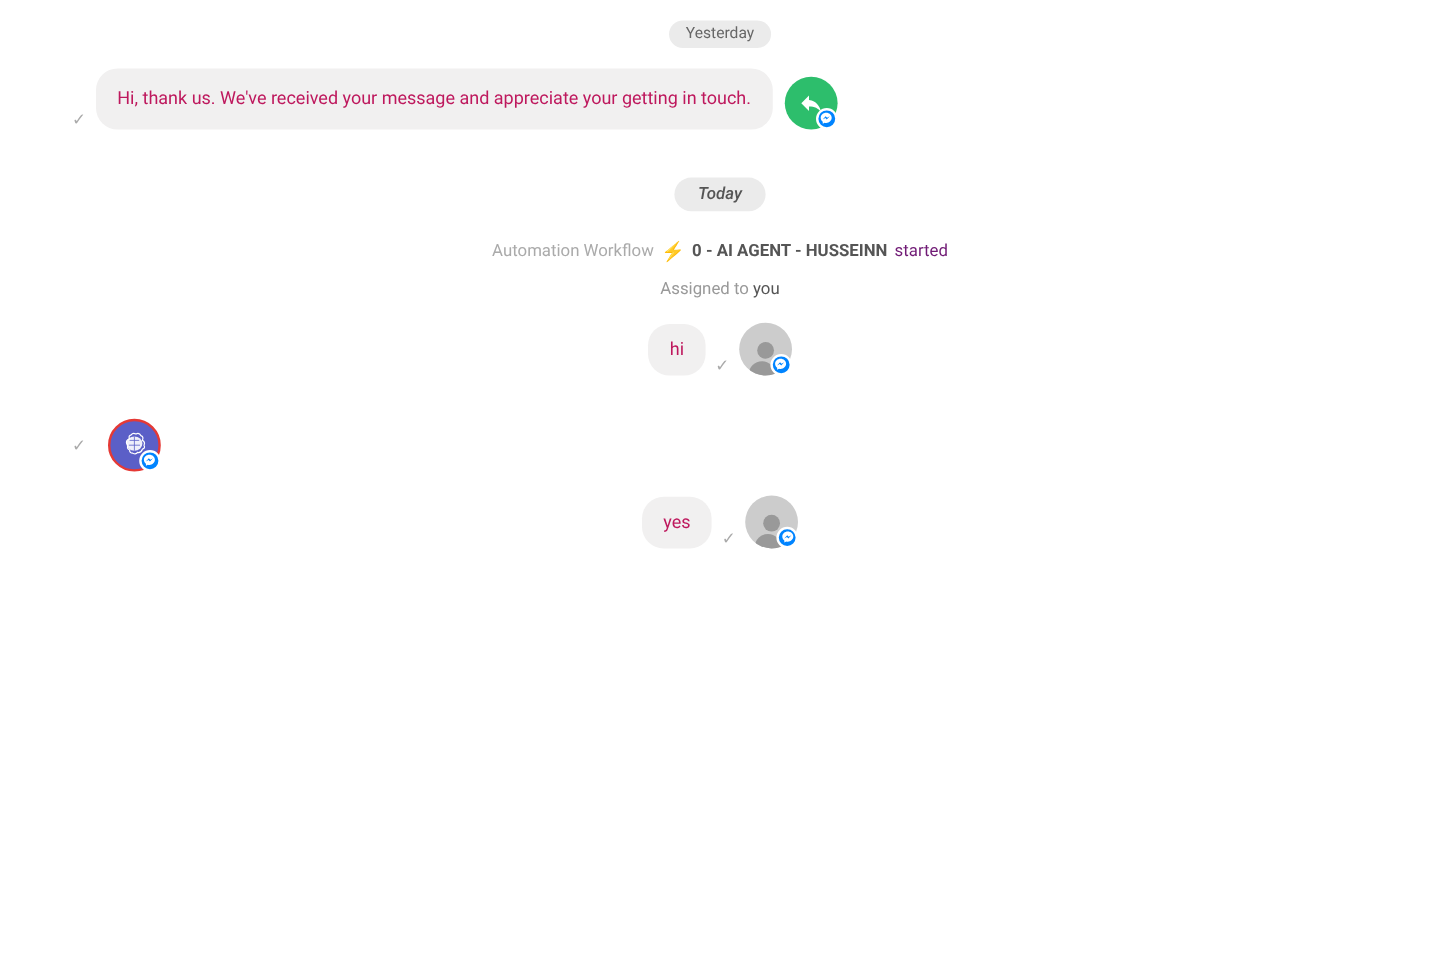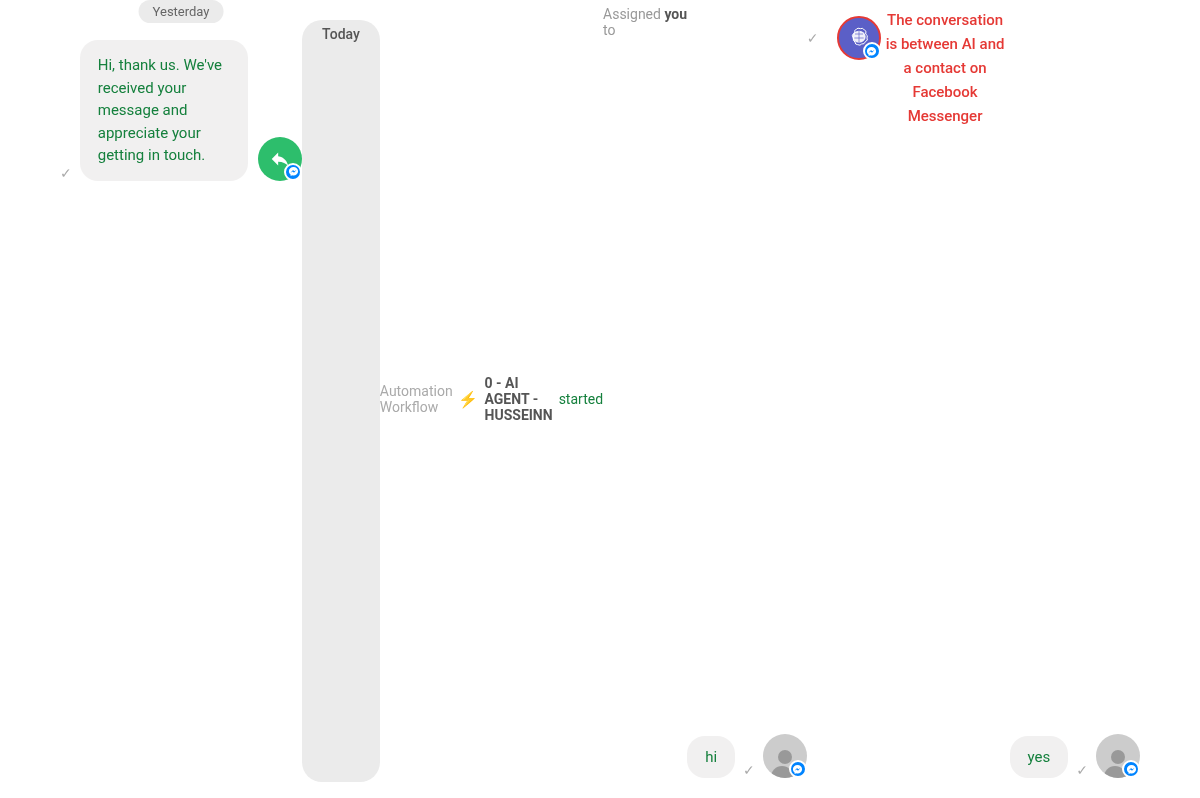--- a/index.html
+++ b/index.html
@@ -10,22 +10,22 @@
       height: 798px;
       overflow: hidden;
       position: relative;
     }
 
     .chat-container {
       width: 100%;
       height: 100%;
       background: #fff;
       display: flex;
-      flex-direction: row;
-      padding: 0 60px;
+      flex-direction: column;
+      padding: 17px 60px;
       overflow: hidden;
       position: relative;
     }
 
     .checkmark {
       color: #aaa;
       font-size: 14px;
       margin-top: 8px;
       margin-right: 8px;
     }
@@ -34,21 +34,21 @@
       margin-right: 0;
       margin-left: 8px;
     }
 
     .bubble {
       background: #f1f0f0;
       border-radius: 18px;
       padding: 14px 18px;
       max-width: 680px;
       font-size: 15px;
-      color: #15803d;
+      color: #be185d;
       line-height: 1.5;
       position: relative;
     }
 
     .bubble.outgoing-bubble {
       background: #f1f0f0;
     }
 
     .avatar {
       width: 44px;
@@ -135,20 +135,21 @@
       justify-content: center;
       position: relative;
       border: 2px solid #e53935;
     }
 
     
     .date-separator {
       display: flex;
       justify-content: center;
       margin: 20px 0 16px;
+      font-style: italic;
     }
 
     .date-pill {
       background: #ebebeb;
       border-radius: 20px;
       padding: 6px 20px;
       font-size: 14px;
       color: #555;
       font-weight: 500;
     }
@@ -191,21 +192,21 @@
     
     .assigned-notice {
       display: flex;
       justify-content: center;
       margin: 6px 0 20px;
       font-size: 14px;
       color: #999;
     }
 
     .assigned-notice .you {
-      font-weight: 700;
+      font-weight: 400;
       color: #555;
     }
 
     
     .top-section {
       padding-top: 20px;
       position: relative;
     }
 
     .row-with-check {
@@ -256,21 +257,21 @@
   </div>
 
   <div class="date-separator">
     <span class="date-pill">Today</span>
   </div>
 
   <div class="automation-notice">
     <span style="color:#aaa;">Automation Workflow</span>
     <span class="lightning">⚡</span>
     <span class="agent-name">0 - AI AGENT - HUSSEINN</span>
-    <span style="color:#15803d;">started</span>
+    <span style="color:#701a75;">started</span>
   </div>
 
   <div class="assigned-notice">
     <span>Assigned to</span>
     &nbsp;
     <span class="you">you</span>
   </div>
 
   <div class="row-with-check right">
     <div class="bubble outgoing-bubble" style="padding: 10px 18px;">
@@ -308,23 +309,20 @@
         </svg>
       </div>
       <div class="fb-badge">
         <svg viewBox="0 0 24 24" fill="white">
           <path d="M12 2C6.477 2 2 6.145 2 11.243c0 2.914 1.456 5.514 3.732 7.205V22l3.405-1.869c.909.252 1.872.388 2.863.388 5.523 0 10-4.145 10-9.277C22 6.145 17.523 2 12 2zm1.05 12.5l-2.55-2.72-4.98 2.72 5.48-5.82 2.61 2.72 4.92-2.72-5.48 5.82z"></path>
         </svg>
       </div>
     </div>
   </div>
 
-  <div style="display:flex; justify-content:center; margin-top: 8px; margin-bottom: 16px;">
-    <div style="color:#e53935; font-size:15px; font-weight:500; text-align:center; line-height:1.6; max-width:340px;">The conversation is between AI and a contact on Facebook Messenger</div>
-  </div>
 
   <div class="row-with-check right">
     <div class="bubble outgoing-bubble" style="padding: 10px 18px;">
       <span>yes</span>
     </div>
     <span class="checkmark right">✓</span>
 
     <div class="avatar" style="margin-left:8px;">
       <div class="avatar-person">
         <div class="person-icon">

